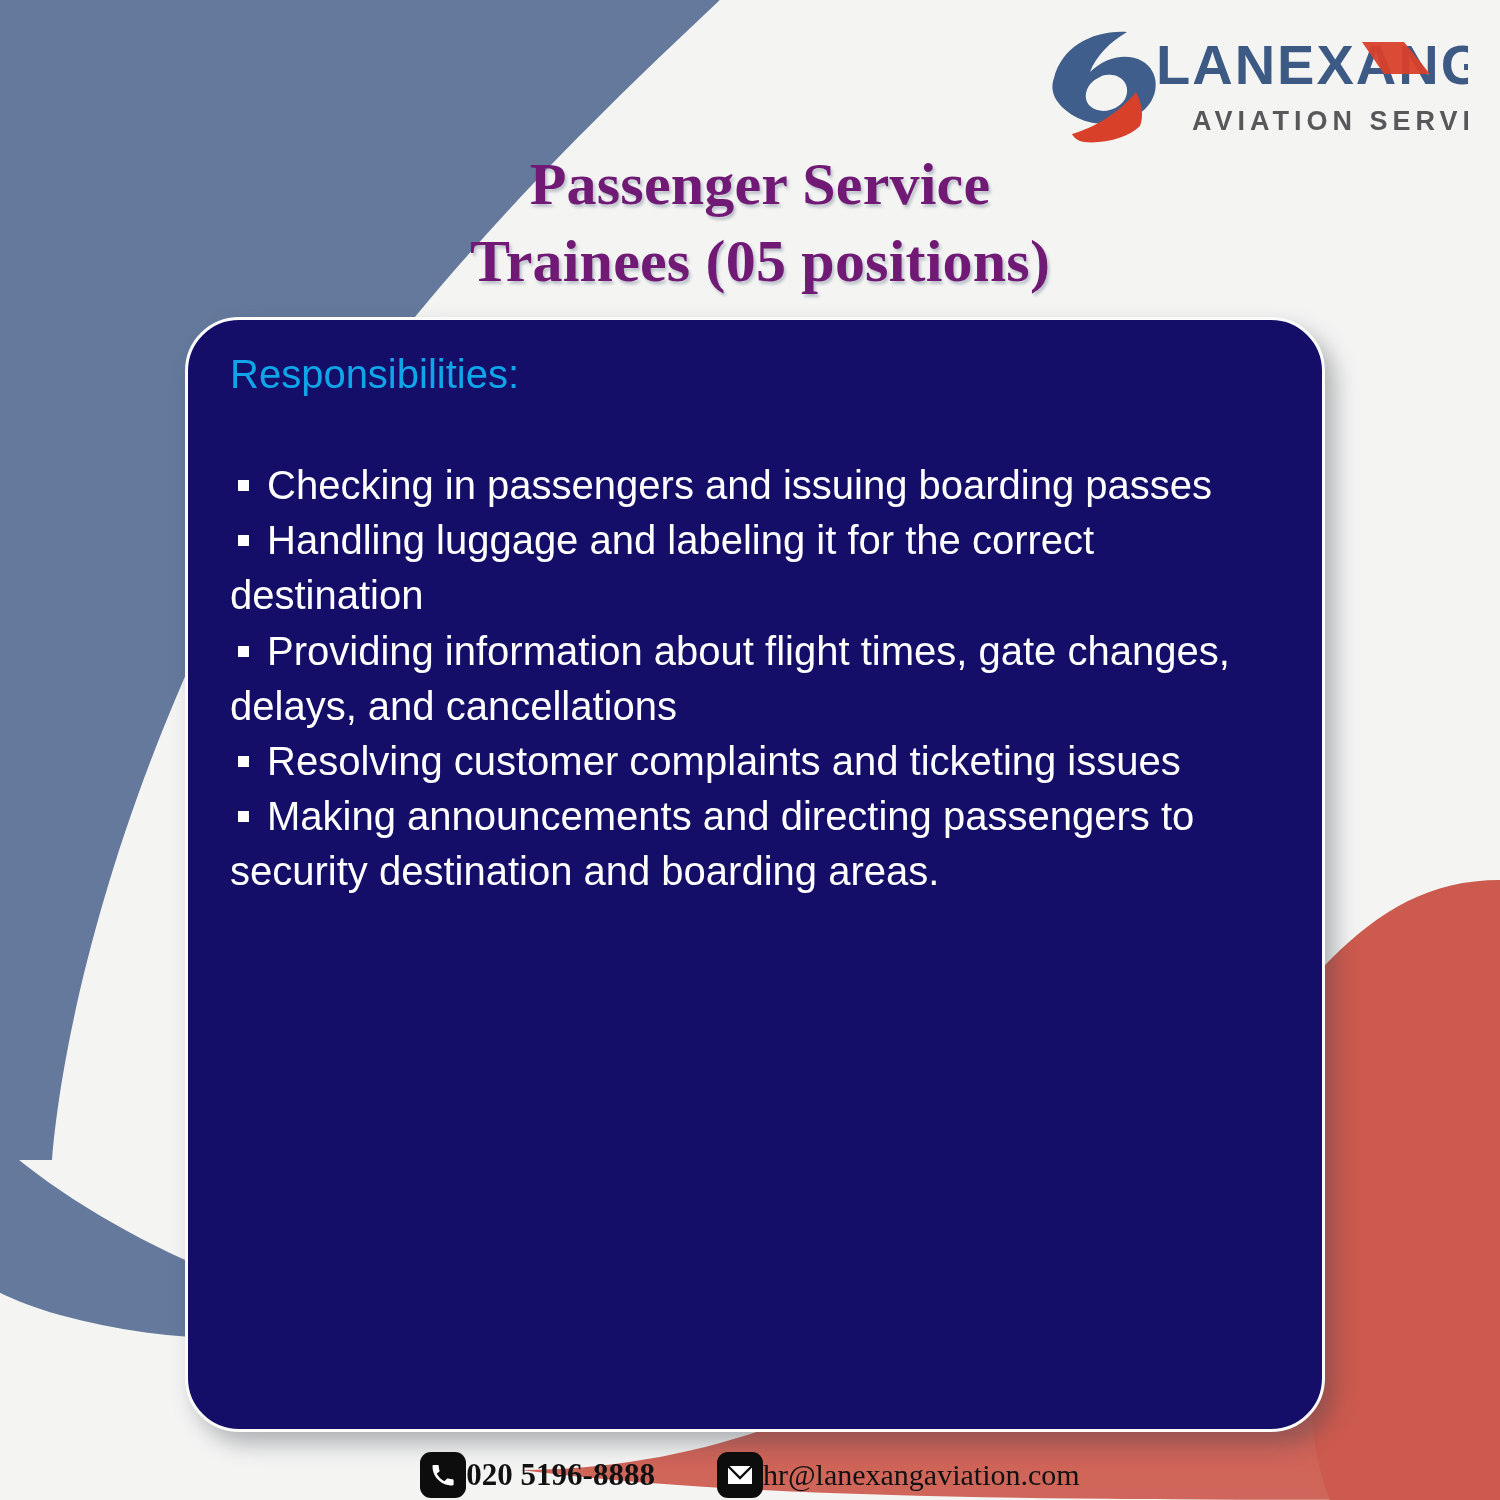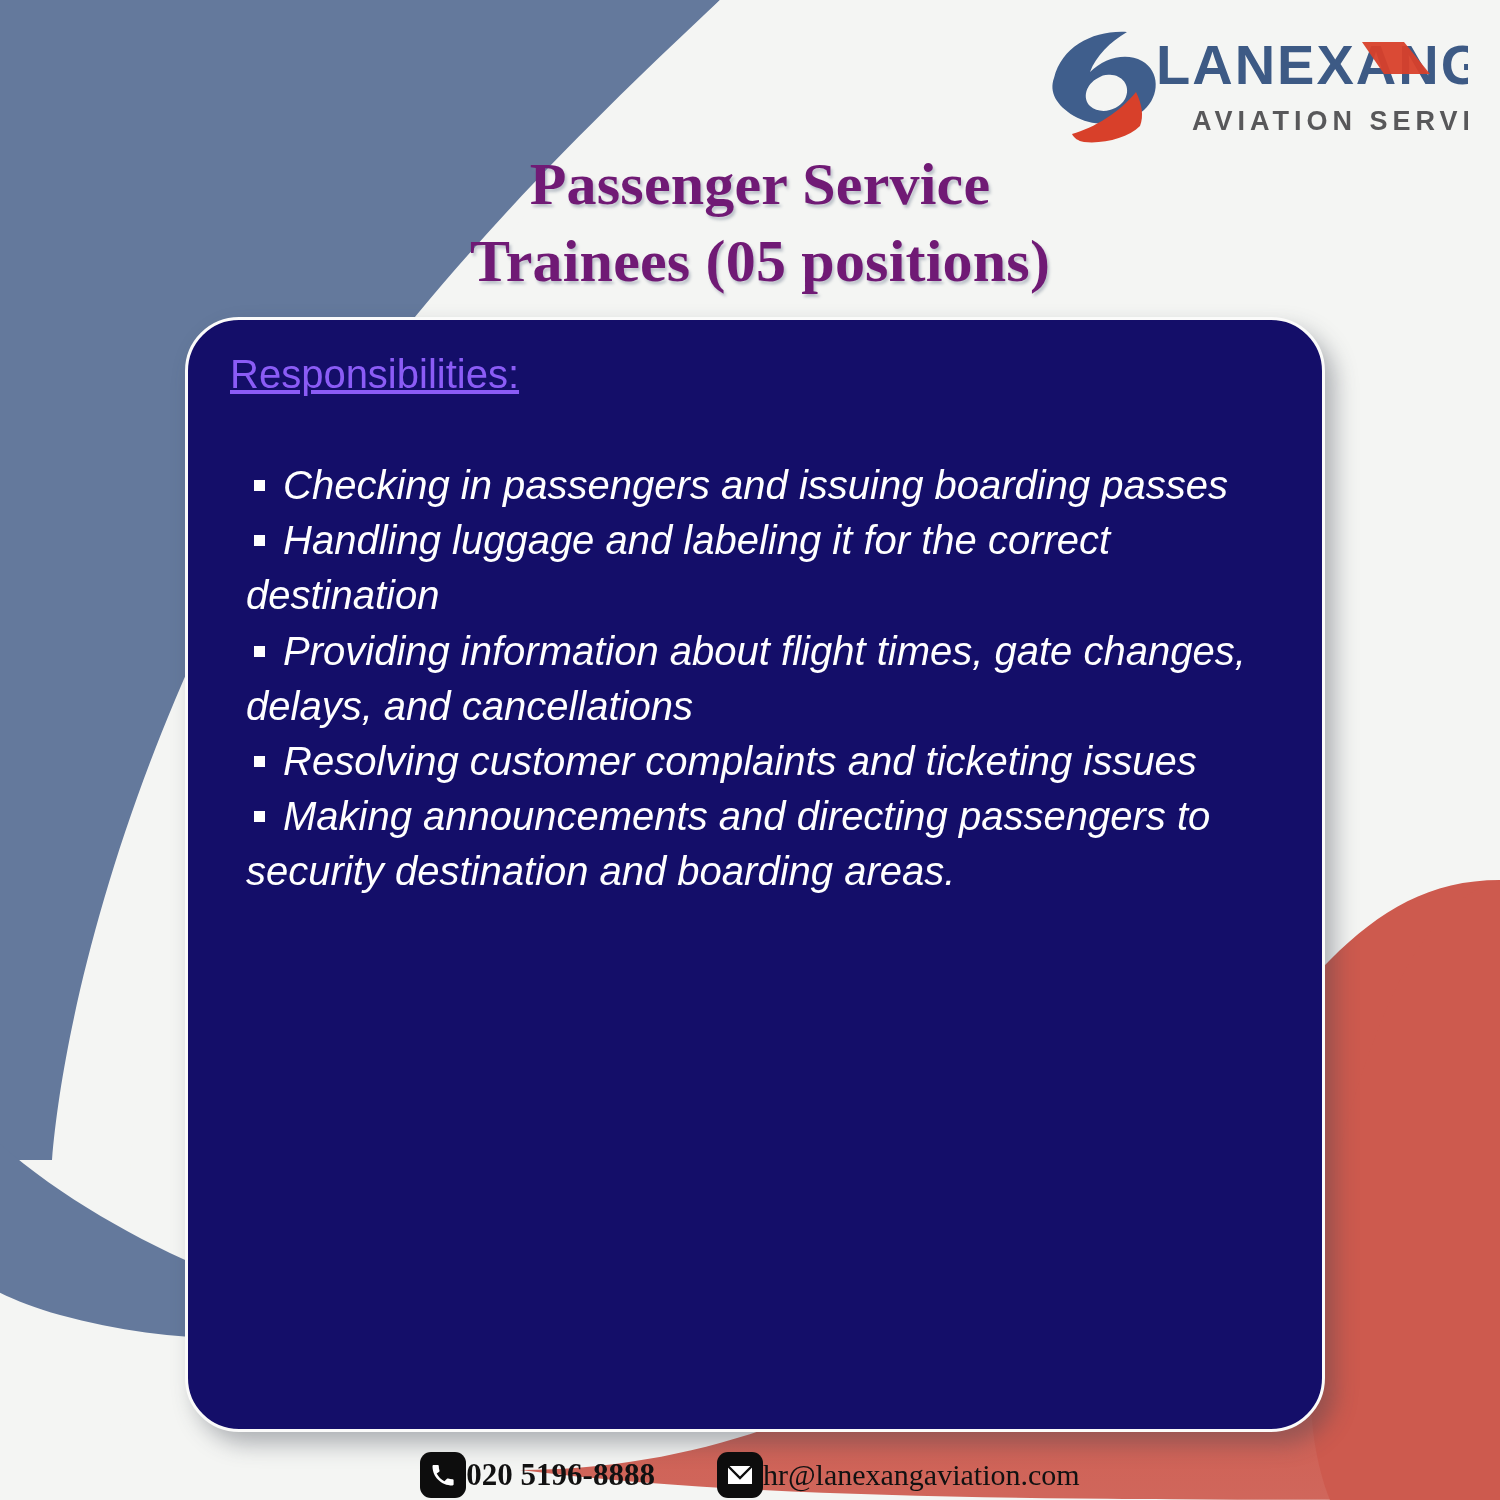--- a/index.html
+++ b/index.html
@@ -61,32 +61,30 @@
     border-radius: 54px;
     border: 3px solid #fbfbfa;
     box-sizing: border-box;
     box-shadow: 10px 12px 22px rgba(60,65,80,0.38);
     overflow: hidden;
   }
   .card-inner {
     padding: 30px 42px 0 42px;
   }
   .resp-title {
-    color: #8b5cf6;
+    color: #0ea5e9;
     font-size: 40px;
     line-height: 1.2;
     font-weight: 400;
     margin: 0 0 60px 0;
-    text-decoration: underline;
   }
   .bullets {
     list-style: none;
-    margin: 16px;
+    margin: 0;
     padding: 0;
-    font-style: italic;
   }
   .bullets li {
     color: #ffffff;
     font-size: 40px;
     line-height: 1.38;
     font-weight: 400;
     position: relative;
     padding-left: 0;
     margin: 0;
     text-indent: 0;

